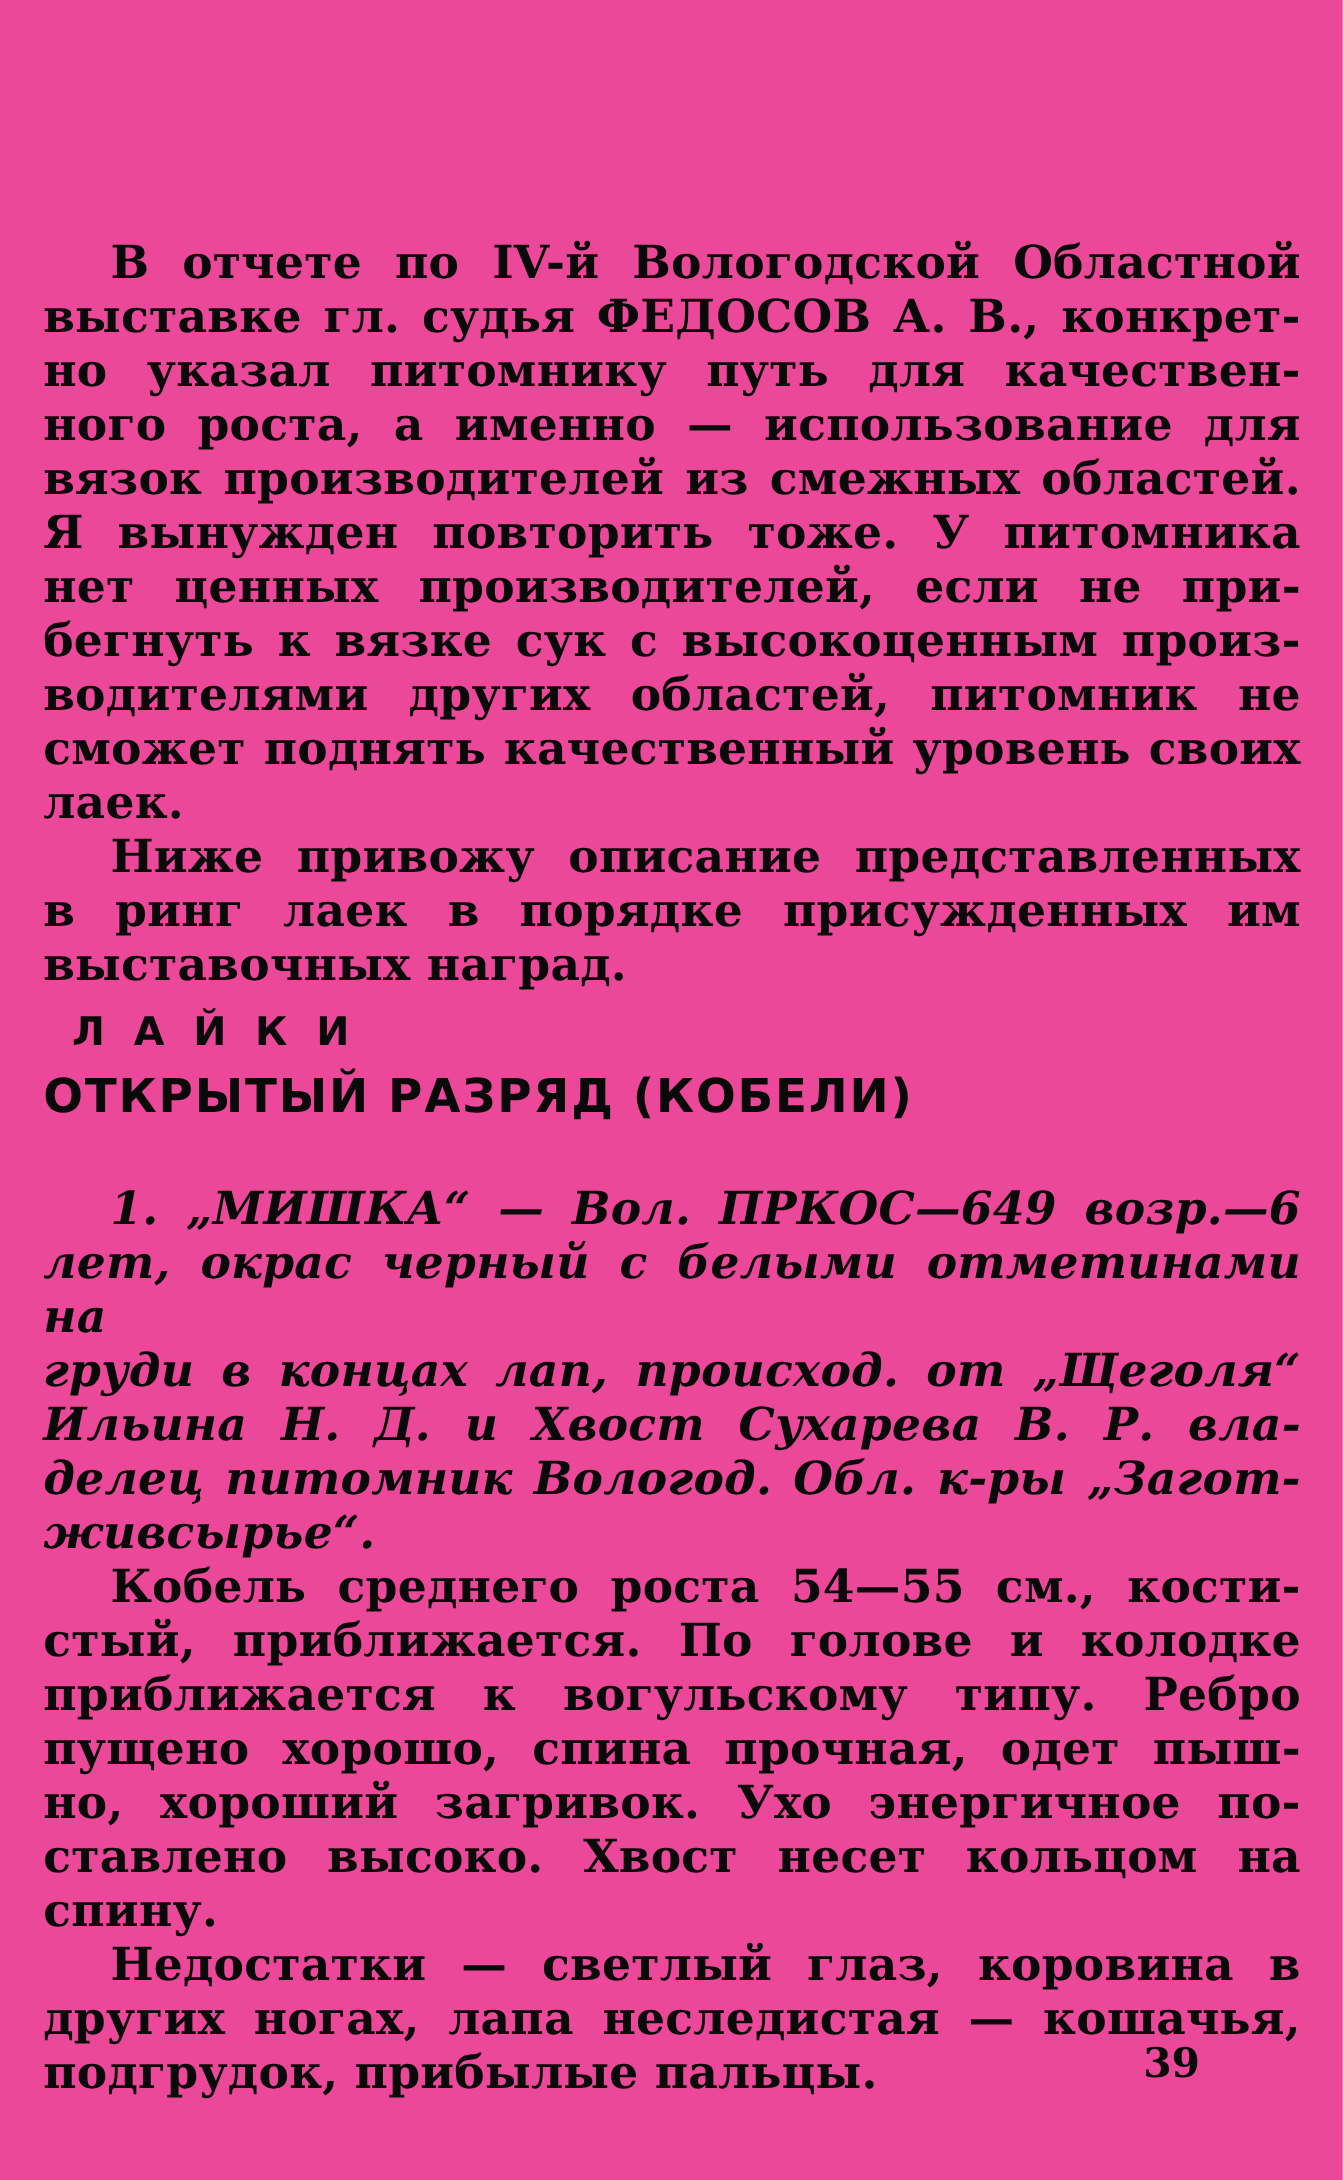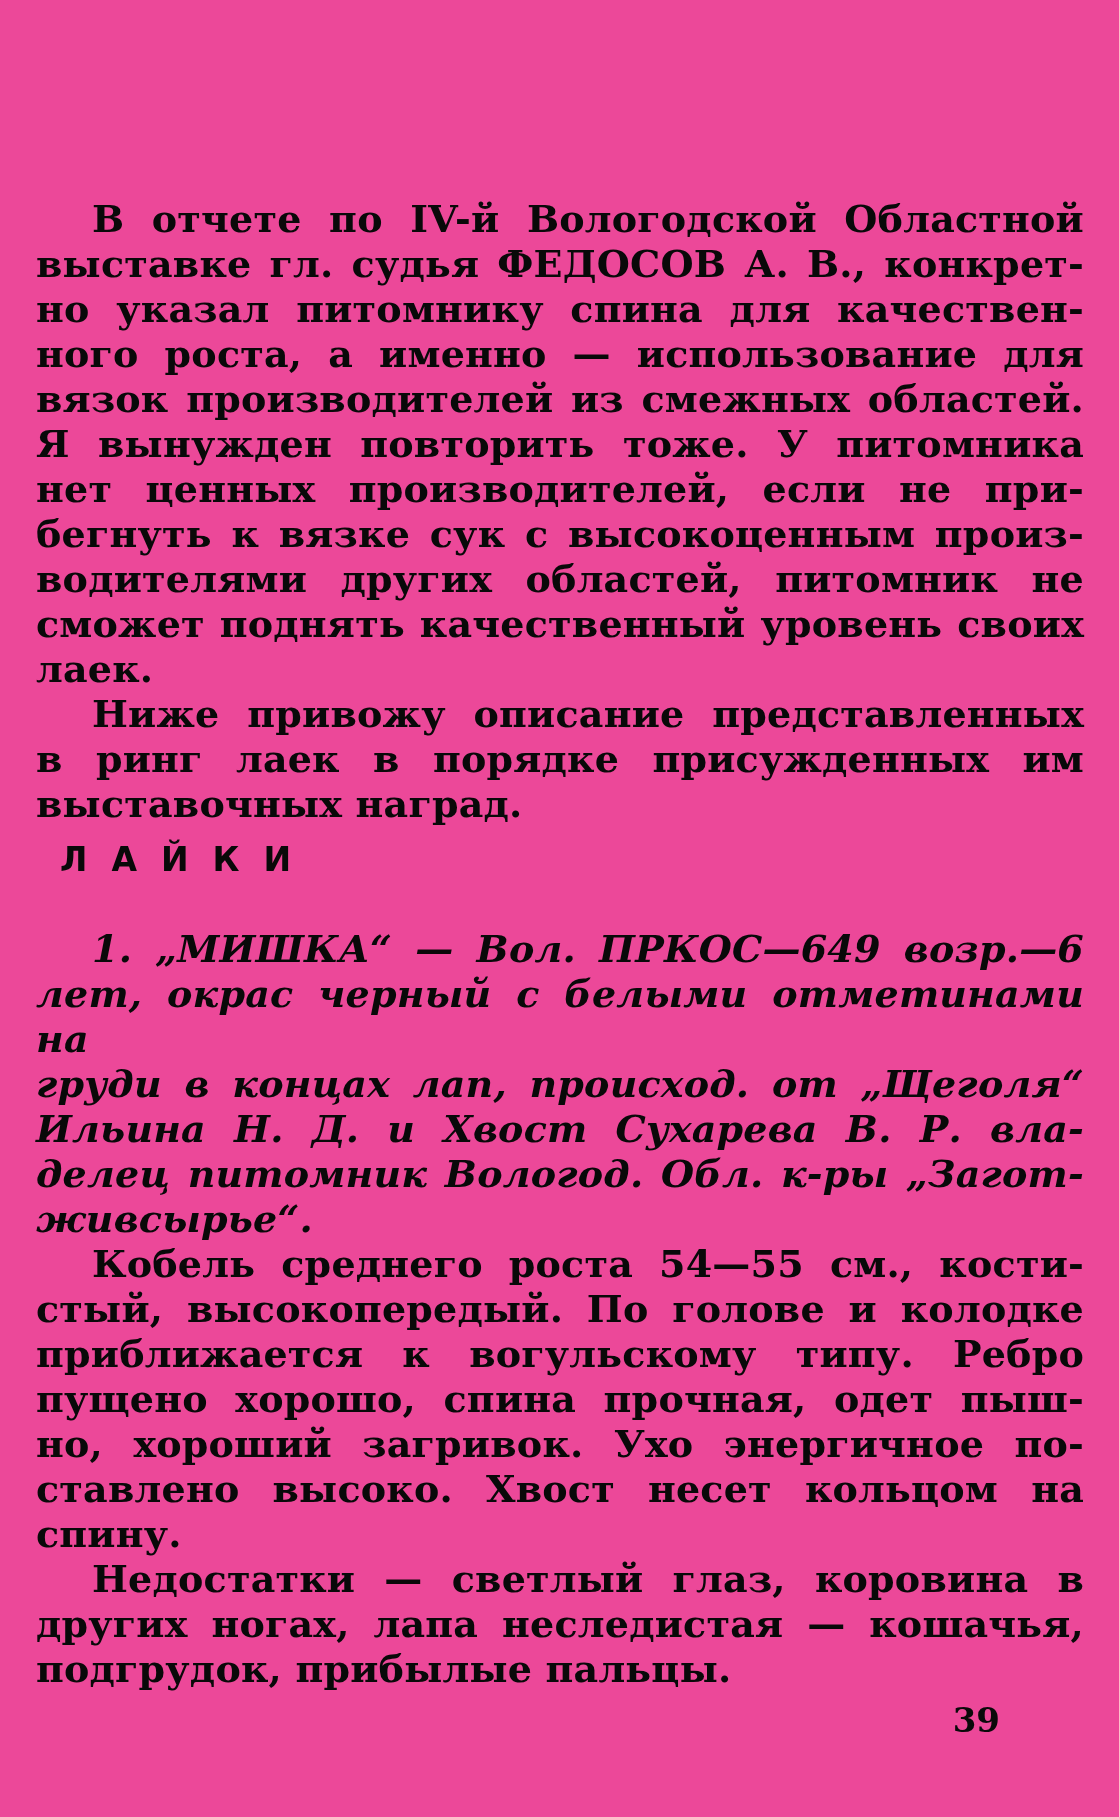--- a/index.html
+++ b/index.html
@@ -70,53 +70,54 @@
 </style>
 </head>
 <body>
 
 <div class="page">
   <div class="text-column">
 
     <div class="para indent">
         <div class="line">В отчете по IV-й Вологодской Областной</div>
         <div class="line">выставке гл. судья ФЕДОСОВ А. В., конкрет-</div>
-        <div class="line">но указал питомнику спина для качествен-</div>
+        <div class="line">но указал питомнику путь для качествен-</div>
         <div class="line">ного роста, а именно — использование для</div>
         <div class="line">вязок производителей из смежных областей.</div>
         <div class="line">Я вынужден повторить тоже. У питомника</div>
         <div class="line">нет ценных производителей, если не при-</div>
         <div class="line">бегнуть к вязке сук с высокоценным произ-</div>
         <div class="line">водителями других областей, питомник не</div>
         <div class="line">сможет поднять качественный уровень своих</div>
         <div class="line">лаек.</div>
       </div>
 
     <div class="para indent">
         <div class="line">Ниже привожу описание представленных</div>
         <div class="line">в ринг лаек в порядке присужденных им</div>
         <div class="line">выставочных наград.</div>
       </div>
 
     <div class="headings">
       <div class="h-laiki">ЛАЙКИ</div>
+      <div class="h-razryad">ОТКРЫТЫЙ РАЗРЯД (КОБЕЛИ)</div>
     </div>
 
     <div class="para indent gap-before">
         <div class="line">1. „МИШКА“ — Вол. ПРКОС—649 возр.—6</div>
         <div class="line">лет, окрас черный с белыми отметинами на</div>
         <div class="line">груди в концах лап, происход. от „Щеголя“</div>
         <div class="line">Ильина Н. Д. и Хвост Сухарева В. Р. вла-</div>
         <div class="line">делец питомник Вологод. Обл. к-ры „Загот-</div>
         <div class="line">живсырье“.</div>
       </div>
 
     <div class="para indent">
         <div class="line">Кобель среднего роста 54—55 см., кости-</div>
-        <div class="line">стый, высокопередый. По голове и колодке</div>
+        <div class="line">стый, приближается. По голове и колодке</div>
         <div class="line">приближается к вогульскому типу. Ребро</div>
         <div class="line">пущено хорошо, спина прочная, одет пыш-</div>
         <div class="line">но, хороший загривок. Ухо энергичное по-</div>
         <div class="line">ставлено высоко. Хвост несет кольцом на</div>
         <div class="line">спину.</div>
       </div>
 
     <div class="para indent">
         <div class="line">Недостатки — светлый глаз, коровина в</div>
         <div class="line">других ногах, лапа неследистая — кошачья,</div>

